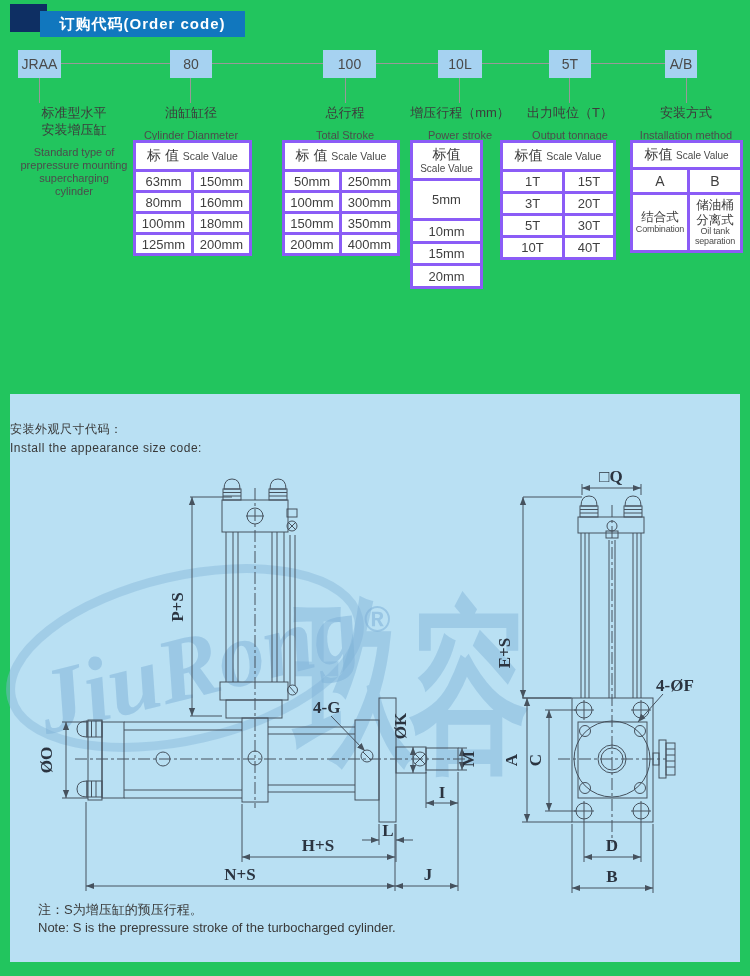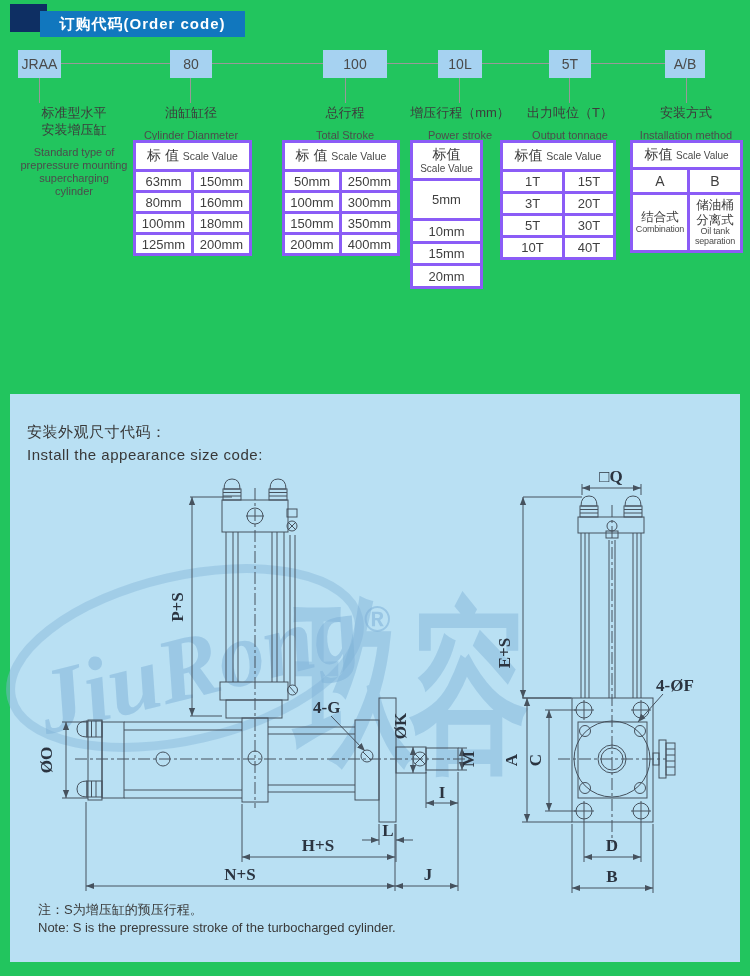--- a/index.html
+++ b/index.html
@@ -20,21 +20,21 @@
 table.t td{border:3px solid #8b5cf6;text-align:center;vertical-align:middle;
   color:#3f3f3f;font-size:13px;padding:0;overflow:hidden}
 table.t tr.h td{height:29px}
 table.t tr.d td{height:21px}
 .hcn{font-size:14px;color:#3a3a3a}
 .hen{font-size:10.5px;color:#4a4a4a}
 .hblock .hcn,.hblock .hen{display:block;line-height:1.25}
 .cn2{font-size:12.5px;line-height:1.15;white-space:pre-line;color:#3c3c3c}
 .en2{font-size:9px;line-height:1.1;white-space:pre-line;color:#4c4c4c;letter-spacing:-0.2px}
 .panel{left:10px;top:394px;width:730px;height:568px;background:#b9e0f3}
-.ptitle{left:27px;top:420px;color:#383838;font-size:15px;line-height:1.55;letter-spacing:0.5px}
+.ptitle{left:10px;top:420px;color:#383838;font-size:12px;line-height:1.55;letter-spacing:0.5px}
 .note{left:38px;top:901px;color:#3a3a3a;font-size:13px;line-height:1.4}
 svg.draw{position:absolute;left:0;top:440px}
 .dimtxt{font-family:"Liberation Serif",serif;font-weight:bold;font-size:17px;fill:#2b3440}
 .wmk{font-weight:bold;fill:#7fb2d8}
 </style>
 </head>
 <body>
 
 <div class="page">
 
@@ -46,24 +46,24 @@
   <div class="abs hline"></div>
   <div class="abs vdrop" style="left:39px"></div>
   <div class="abs vdrop" style="left:190px"></div>
   <div class="abs vdrop" style="left:345px"></div>
   <div class="abs vdrop" style="left:459px"></div>
   <div class="abs vdrop" style="left:569px"></div>
   <div class="abs vdrop" style="left:686px"></div>
 
   <div class="abs code-box" style="left:18px;width:43px">JRAA</div>
   <div class="abs code-box" style="left:170px;width:42px">80</div>
-  <div class="abs code-box" style="left:323px;width:64px">100</div>
+  <div class="abs code-box" style="left:323px;width:53px">100</div>
   <div class="abs code-box" style="left:438px;width:44px">10L</div>
   <div class="abs code-box" style="left:549px;width:42px">5T</div>
-  <div class="abs code-box" style="left:665px;width:40px">A/B</div>
+  <div class="abs code-box" style="left:665px;width:32px">A/B</div>
 
   <div class="abs colblock" style="left:2px;top:105px;width:144px">
     <div class="cn">标准型水平
 安装增压缸</div>
     <div class="en">Standard type of
 prepressure mounting
 supercharging
 cylinder</div>
   </div>
 

